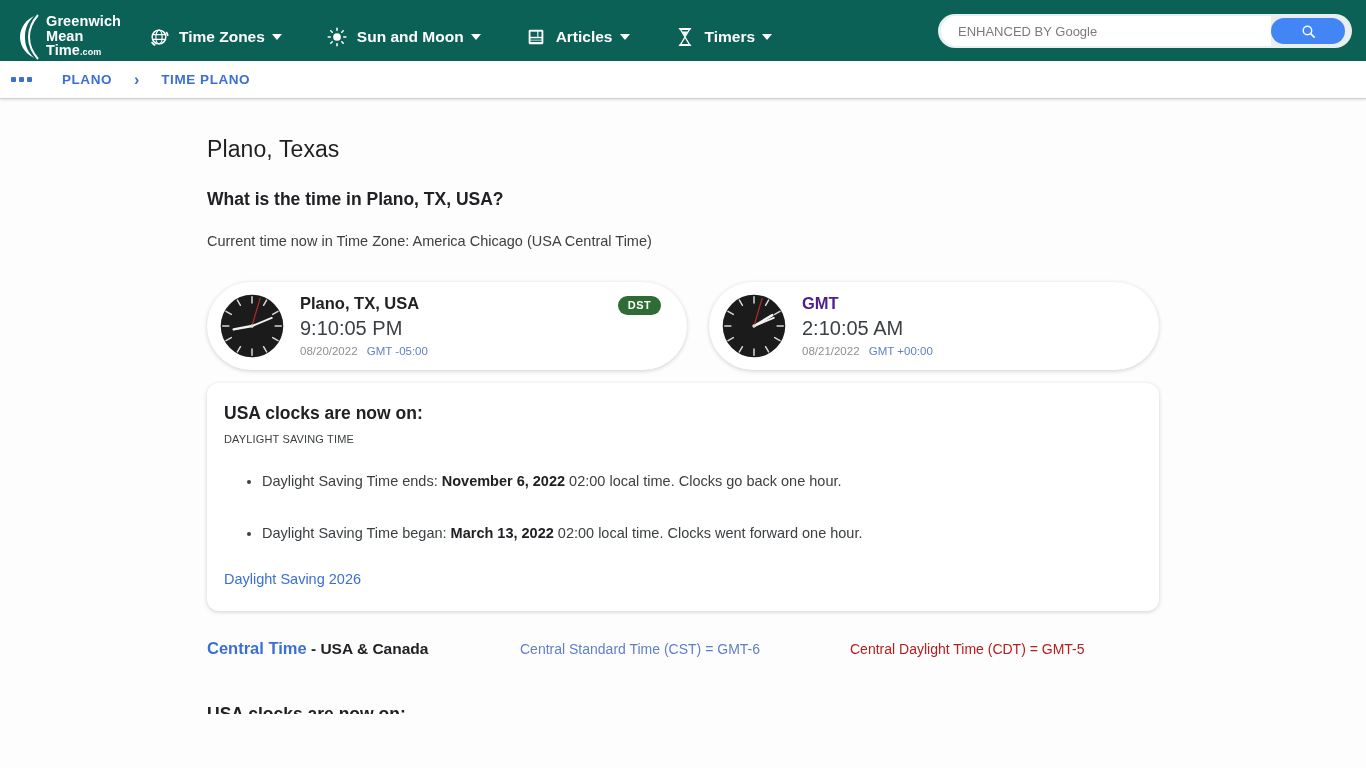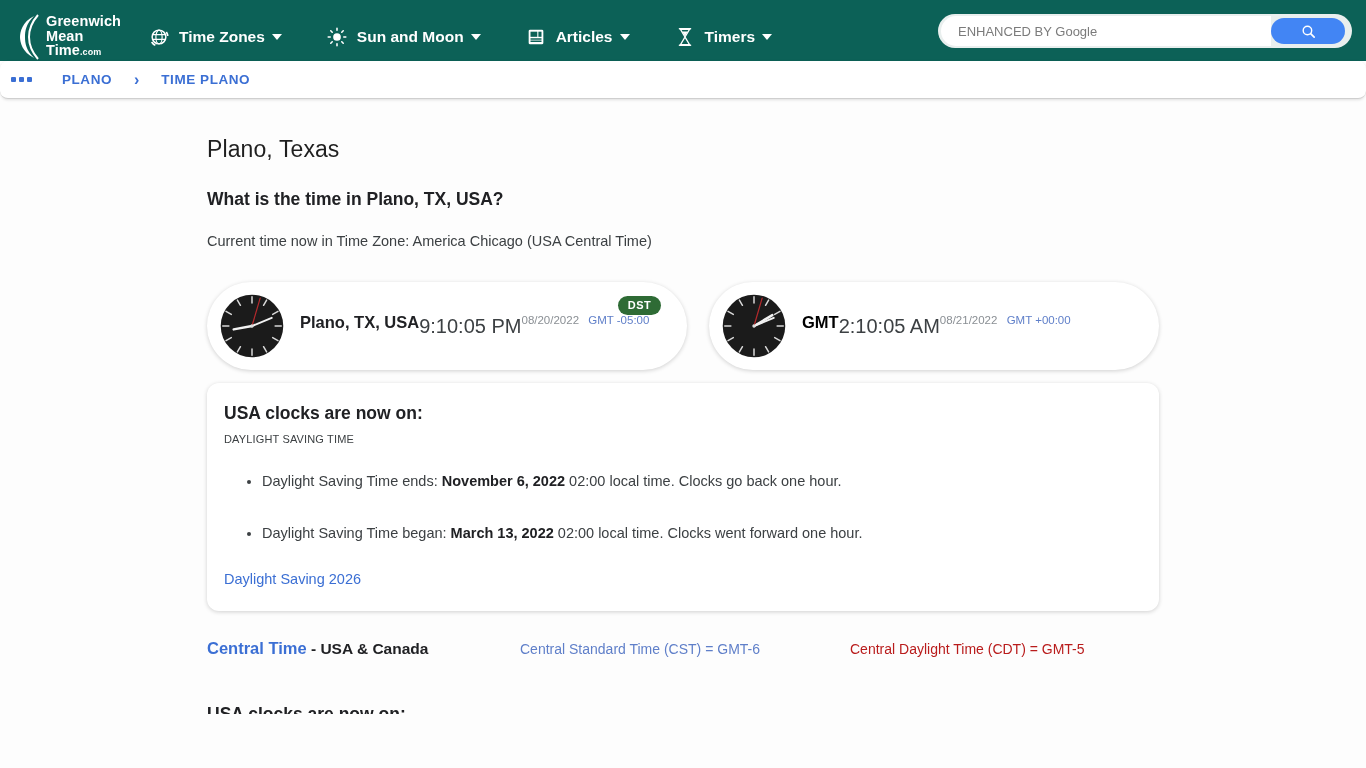--- a/index.html
+++ b/index.html
@@ -116,21 +116,20 @@
   .crumbbar {
     height: 38px;
     background: #ffffff;
     border-bottom: 1px solid #cfcfcf;
     display: flex;
     align-items: center;
     padding-left: 11px;
     box-shadow: 0 1px 3px rgba(0,0,0,.12);
     position: relative;
     z-index: 3;
-    border-radius: 8px;
   }
   .dots { display: flex; gap: 3px; margin-right: 30px; }
   .dots i { width: 5px; height: 5px; background: #3b6fd4; border-radius: 1px; display: block; }
   .crumb {
     color: #3b6fd4;
     font-size: 13.5px;
     font-weight: 700;
     letter-spacing: .55px;
     text-decoration: none;
     cursor: pointer;
@@ -179,23 +178,23 @@
     box-shadow: 0 1px 4px rgba(0,0,0,.18);
     height: 88px;
     display: flex;
     align-items: center;
     padding: 0 16px 0 11px;
     position: relative;
   }
   .clockcard.local { width: 480px; }
   .clockcard.gmt { width: 450px; }
   .clockface { width: 68px; height: 68px; flex: 0 0 68px; margin-right: 14px; }
-  .clockinfo { display: flex; justify-content: center; }
+  .clockinfo { display: flex; flex-direction: column; justify-content: center; }
   .ci-title { font-size: 16.5px; font-weight: 700; color: #202124; line-height: 21px; }
-  .ci-title.link { color: #000000; }
+  .ci-title.link { color: #4c1d95; }
   .ci-time { font-size: 20px; font-weight: 400; color: #3c4043; line-height: 29px; }
   .ci-meta { font-size: 11.5px; color: #8a8f94; line-height: 17px; }
   .ci-meta .gmtoff { color: #5f7fc9; margin-left: 6px; }
   .dst-badge {
     position: absolute;
     right: 26px;
     top: 14px;
     background: #2e6b35;
     color: #ffffff;
     font-size: 11px;

